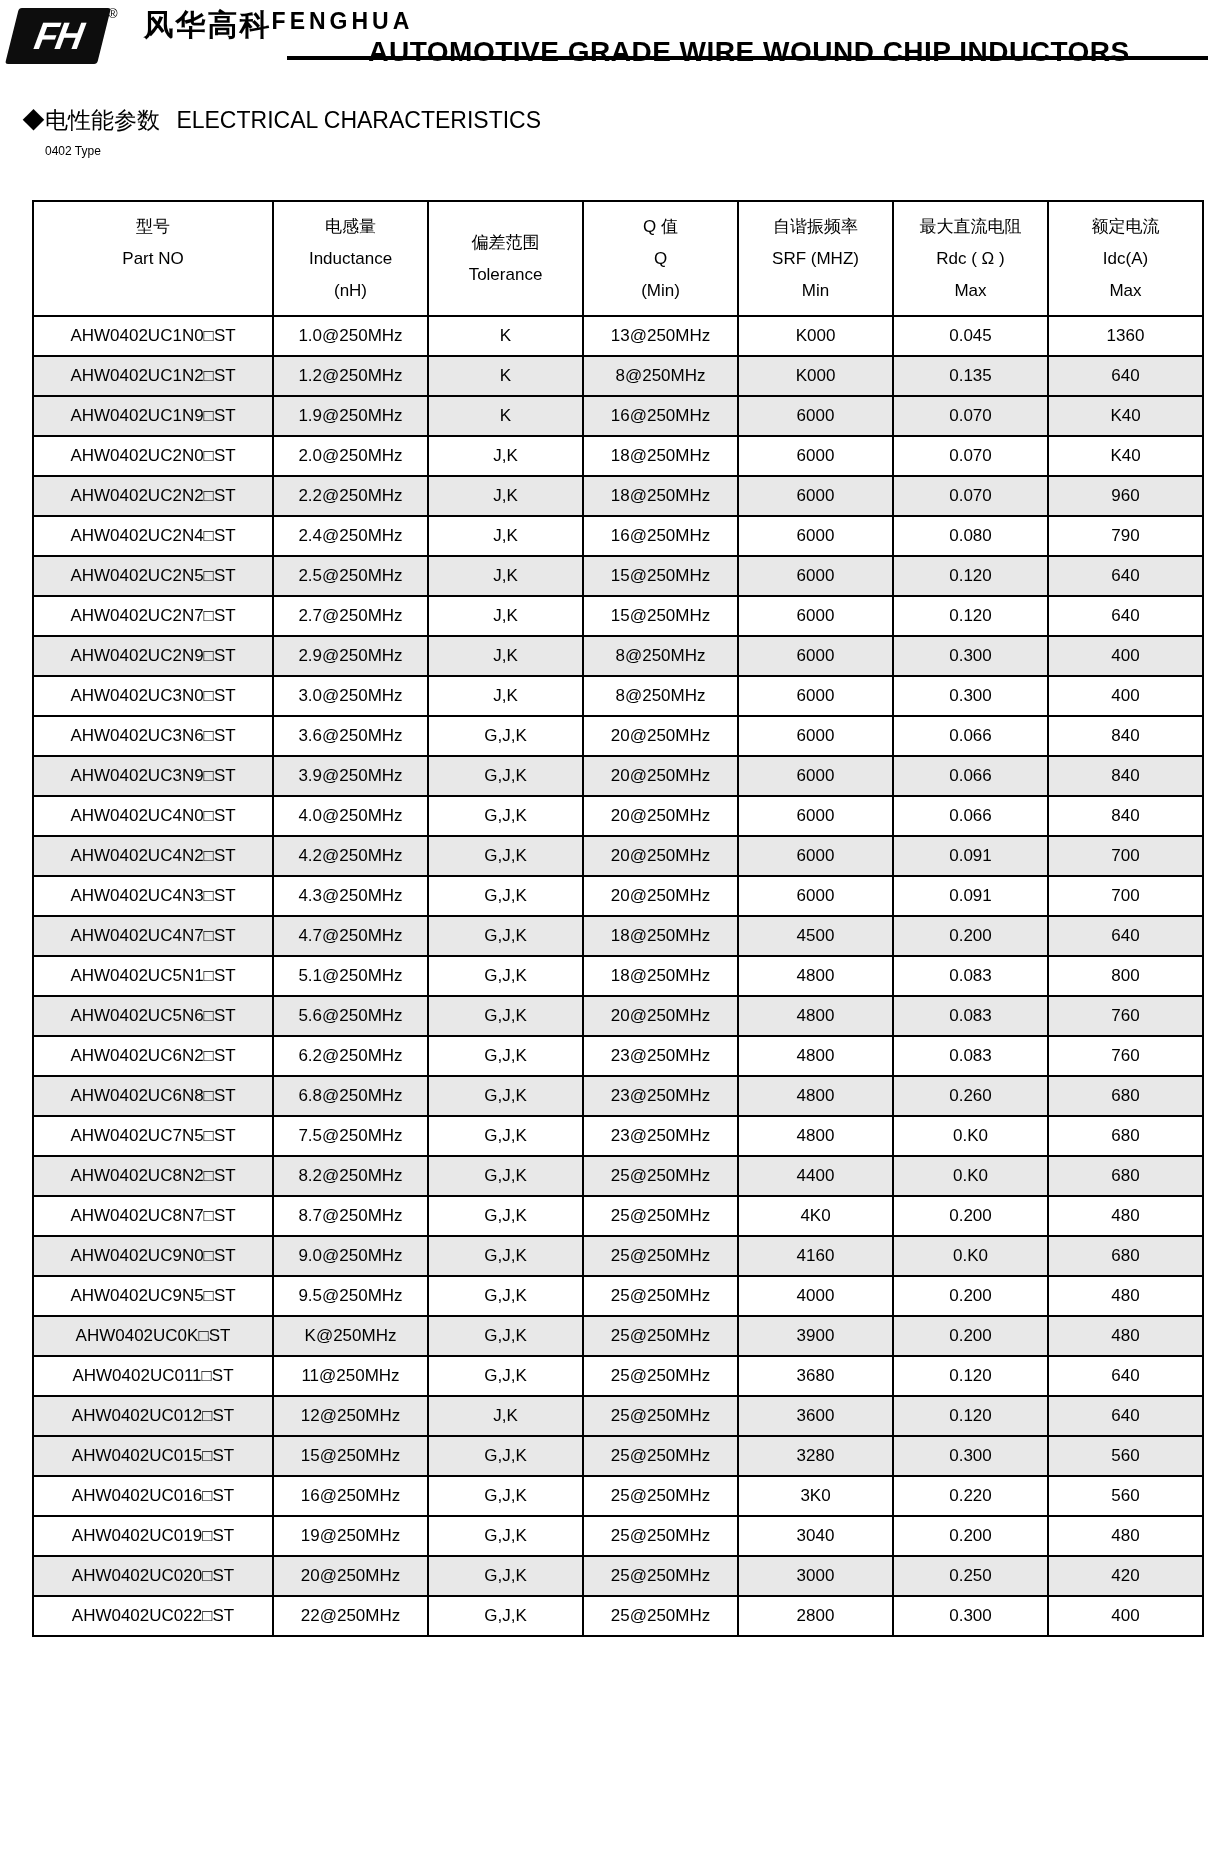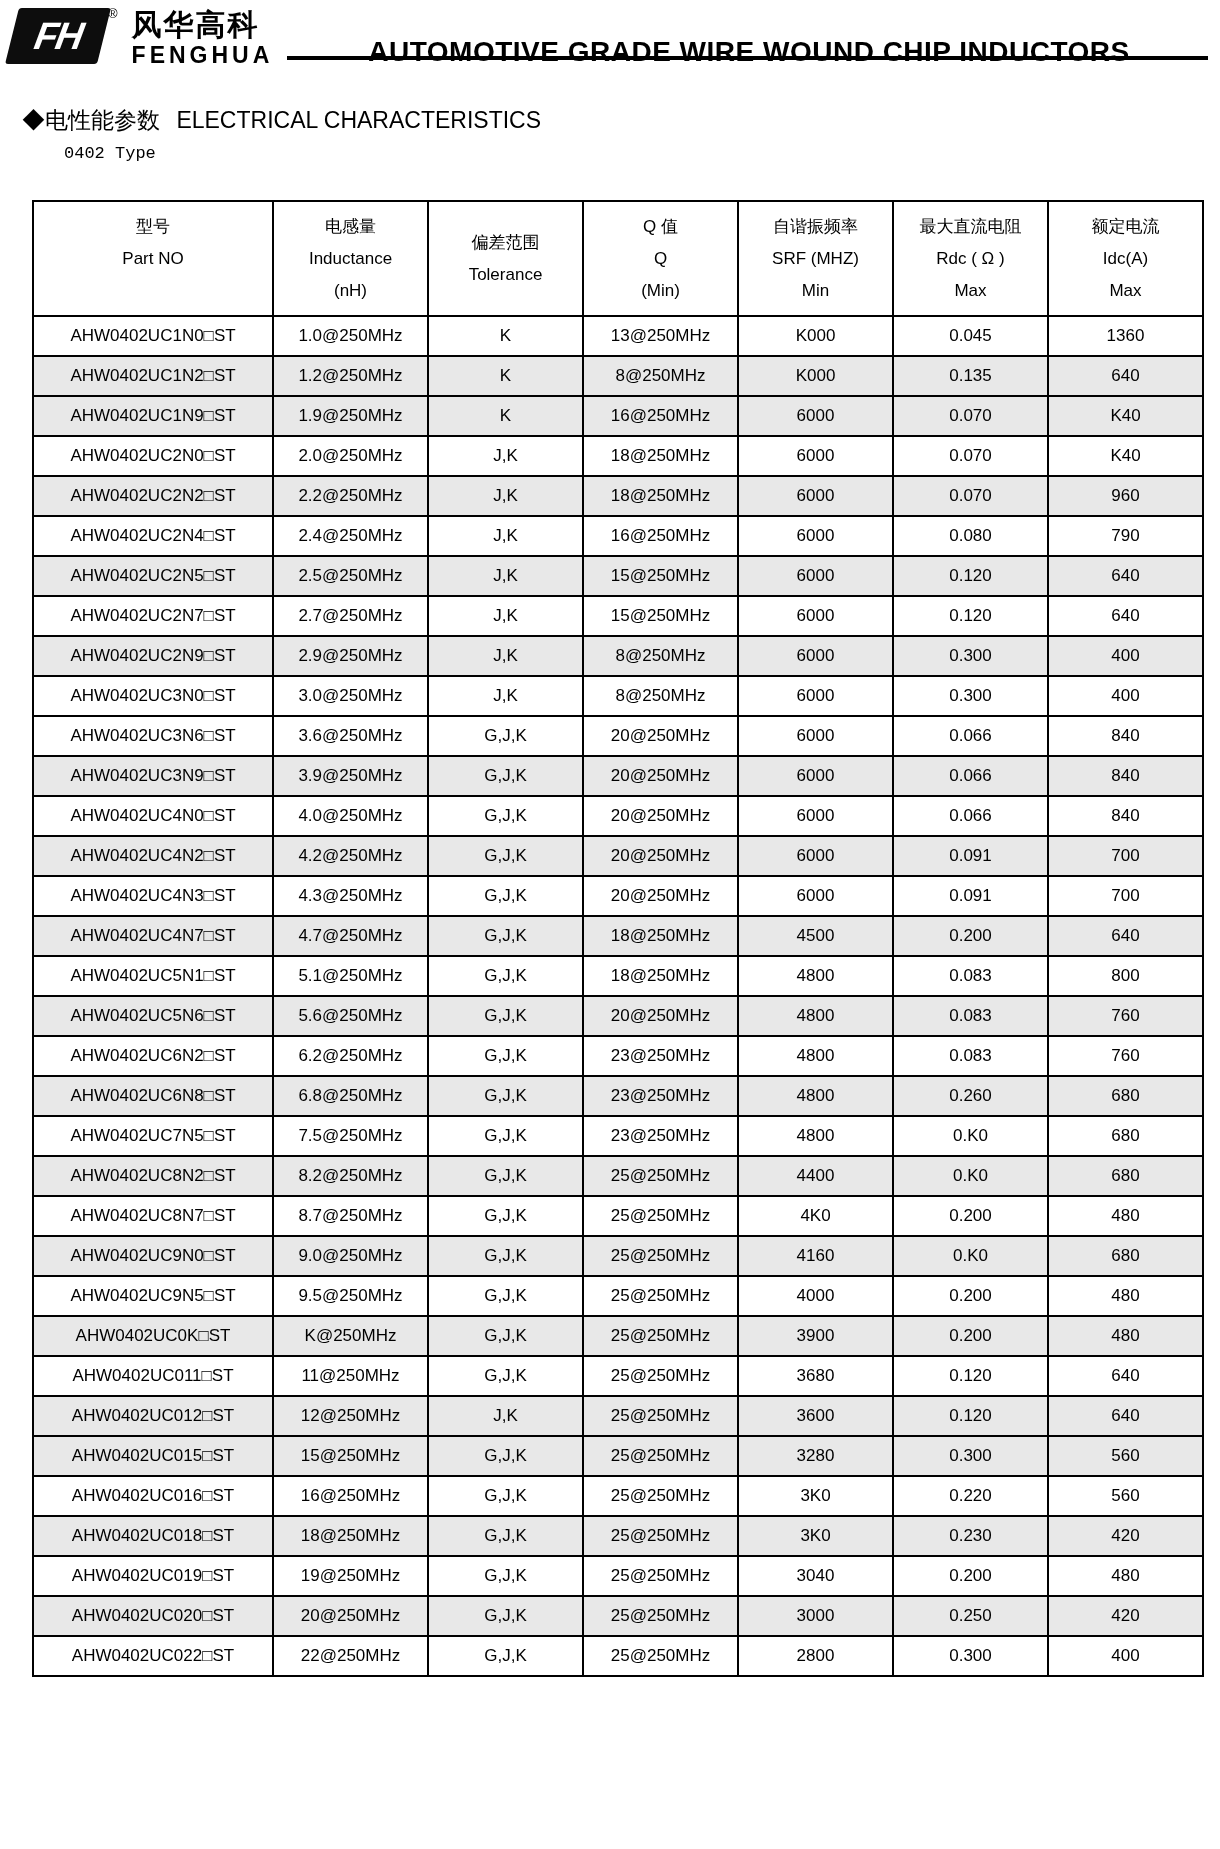--- a/index.html
+++ b/index.html
@@ -13,32 +13,32 @@
   .logo-wrap { position:absolute; top:8px; left:12px; display:flex; align-items:flex-start; }
   .logo-mark {
     width:92px; height:56px; background:#0d0d0d; transform:skewX(-14deg);
     display:flex; align-items:center; justify-content:center; border-radius:3px;
   }
   .logo-mark span {
     color:#fff; font-style:italic; font-weight:bold; font-size:38px;
     transform:skewX(4deg); letter-spacing:-2px;
   }
   .reg-mark { font-size:13px; margin-left:4px; margin-top:-2px; }
-  .brand-text { margin-left:14px; display:flex; flex-direction:column; }
+  .brand-text { margin-left:26px; display:flex; flex-direction:row; }
   .brand-cn { font-size:30px; font-weight:bold; line-height:34px; letter-spacing:2px; }
   .brand-en { font-size:23px; font-weight:600; line-height:26px; letter-spacing:4px; }
   .doc-title {
     position:absolute; top:36px; left:290px; width:918px;
     text-align:center; font-size:28px; font-weight:bold; letter-spacing:0.5px;
   }
   .title-rule { position:absolute; top:56px; left:287px; width:921px; height:4px; background:#000; }
   
   .section-heading { position:absolute; top:105px; left:22px; font-size:23px;text-align:right; }
   .section-heading .en { margin-left:10px; }
-  .type-label { position:absolute; top:144px; left:64px; font-size:17px;font-family:Liberation Mono, monospace; }
+  .type-label { position:absolute; top:144px; left:45px; font-size:12px; }
   
   table.spec {
     position:absolute; top:200px; left:32px; width:1170px;
     border-collapse:collapse; table-layout:fixed;
   }
   table.spec col.c1 { width:240px; }
   table.spec col.cn { width:155px; }
   table.spec th, table.spec td {
     border:2px solid #000; text-align:center; vertical-align:middle;
     font-size:17px; font-weight:normal; background:#fff; overflow:hidden;
@@ -399,29 +399,20 @@
   </tr>
       <tr>
     <td>AHW0402UC016□ST</td>
     <td>16@250MHz</td>
     <td>G,J,K</td>
     <td>25@250MHz</td>
     <td>3K0</td>
     <td>0.220</td>
     <td>560</td>
   </tr>
-      <tr class="alt">
-    <td>AHW0402UC018□ST</td>
-    <td>18@250MHz</td>
-    <td>G,J,K</td>
-    <td>25@250MHz</td>
-    <td>3K0</td>
-    <td>0.230</td>
-    <td>420</td>
-  </tr>
       <tr>
     <td>AHW0402UC019□ST</td>
     <td>19@250MHz</td>
     <td>G,J,K</td>
     <td>25@250MHz</td>
     <td>3040</td>
     <td>0.200</td>
     <td>480</td>
   </tr>
       <tr class="alt">

